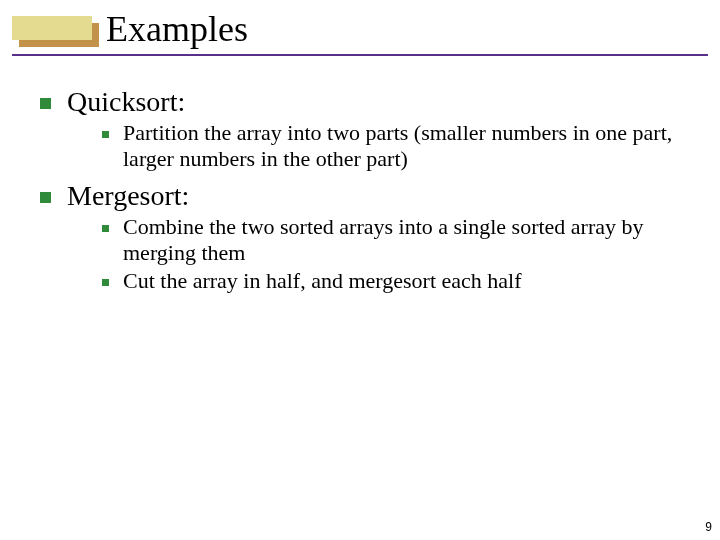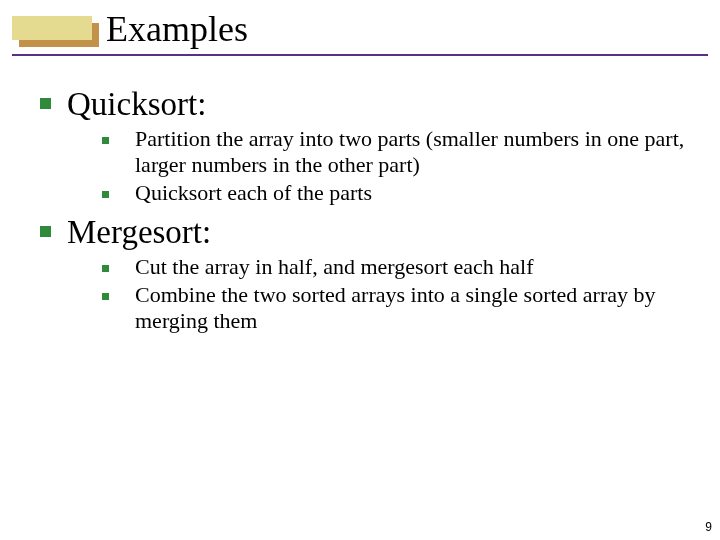--- a/index.html
+++ b/index.html
@@ -71,32 +71,31 @@
   }
   .lvl1 .bullet {
     width: 11px;
     height: 11px;
     background: #2f8a3a;
     margin-top: 12px;
     margin-right: 16px;
     flex-shrink: 0;
   }
   .lvl1 .text {
-    font-size: 33px;
+    font-size: 28px;
     line-height: 1.15;
   }
   .sublist {
     margin-left: 62px;
     margin-right: 10px;
   }
   .lvl2 {
     display: flex;
     align-items: flex-start;
     margin: 2px 0;
-    gap: 12px;
   }
   .lvl2 .bullet {
     width: 7px;
     height: 7px;
     background: #2f8a3a;
     margin-top: 11px;
     margin-right: 14px;
     flex-shrink: 0;
   }
   .lvl2 .text {
@@ -129,37 +128,33 @@
 
     <div class="lvl1">
       <div class="bullet"></div>
       <div class="text">Quicksort:</div>
     </div>
     <div class="sublist">
       <div class="lvl2">
         <div class="bullet"></div>
         <div class="text">Partition the array into two parts (smaller numbers in one part, larger numbers in the other part)</div>
       </div>
-      <div class="lvl2">
-        <div class="bullet"></div>
-        <div class="text">Quicksort each of the parts</div>
-      </div>
     </div>
 
     <div class="lvl1" style="">
       <div class="bullet"></div>
       <div class="text">Mergesort:</div>
     </div>
     <div class="sublist">
       <div class="lvl2">
         <div class="bullet"></div>
-        <div class="text">Cut the array in half, and mergesort each half</div>
+        <div class="text">Combine the two sorted arrays into a single sorted array by merging them</div>
       </div>
       <div class="lvl2">
         <div class="bullet"></div>
-        <div class="text">Combine the two sorted arrays into a single sorted array by merging them</div>
+        <div class="text">Cut the array in half, and mergesort each half</div>
       </div>
     </div>
 
   </div>
 
   <div class="pagenum">9</div>
 </div>
 
 </body></html>

